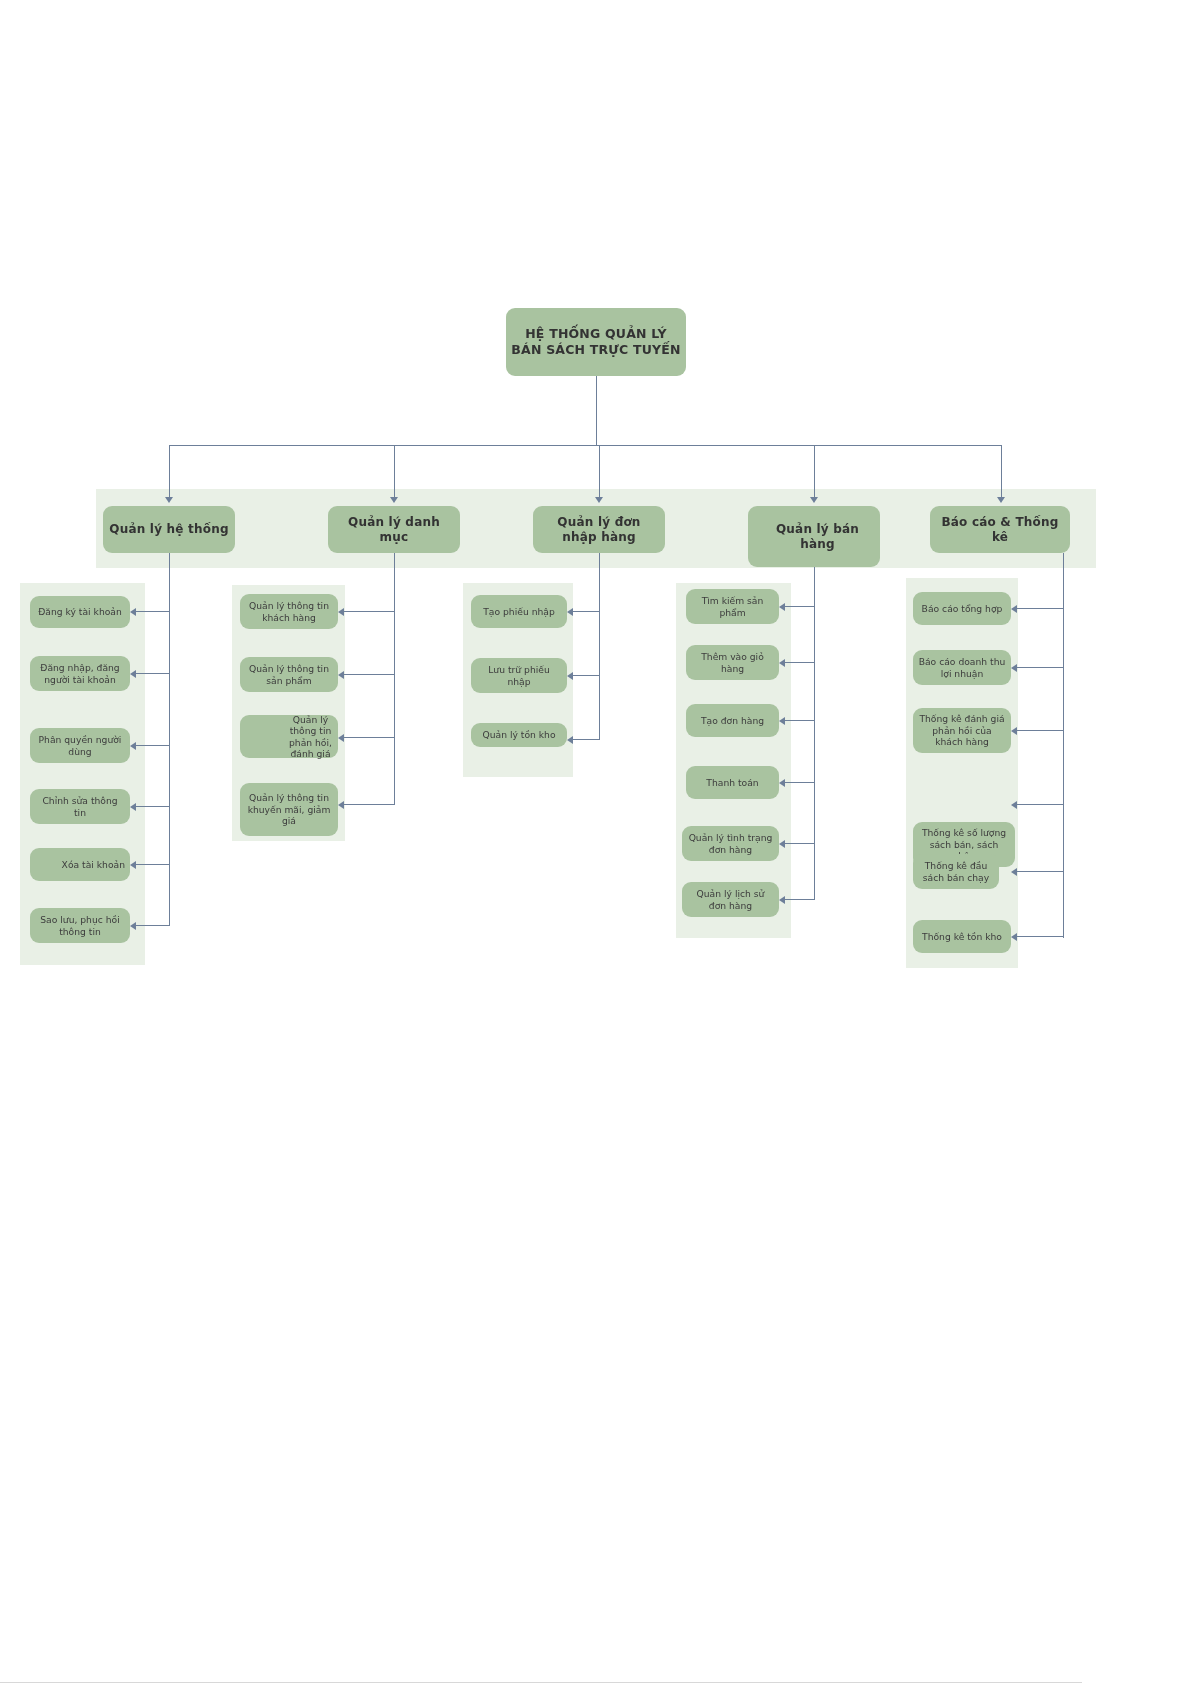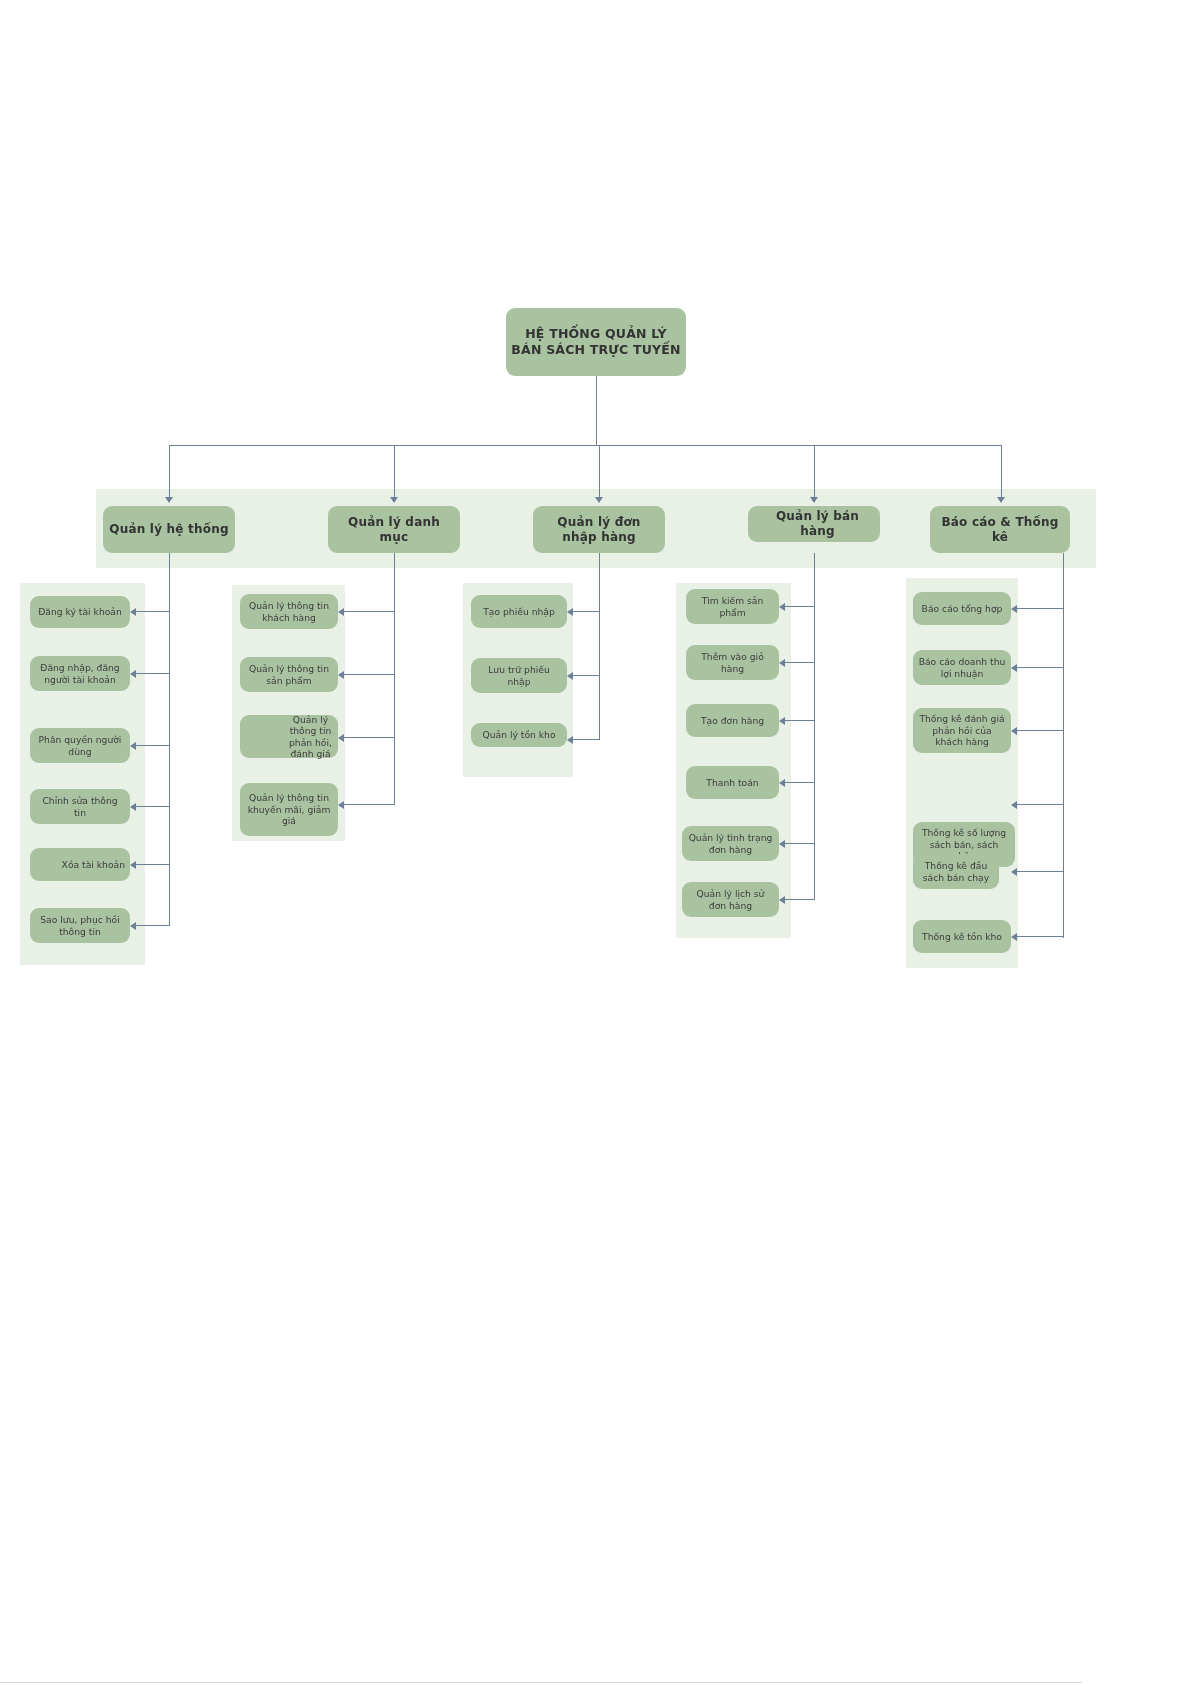--- a/index.html
+++ b/index.html
@@ -117,21 +117,21 @@
   </div>
 
   <div class="node lvl2" style="left:328px;top:506px;width:132px;height:47px;">
     <span>Quản lý danh mục</span>
   </div>
 
   <div class="node lvl2" style="left:533px;top:506px;width:132px;height:47px;">
     <span>Quản lý đơn nhập hàng</span>
   </div>
 
-  <div class="node lvl2" style="left:748px;top:506px;width:132px;height:36px;padding-left:12px;">
+  <div class="node lvl2" style="left:748px;top:506px;width:132px;height:61px;padding-left:12px;">
     <span>Quản lý bán hàng</span>
   </div>
 
   <div class="node lvl2" style="left:930px;top:506px;width:140px;height:47px;">
     <span>Báo cáo &amp; Thống kê</span>
   </div>
 
   <div class="ln v" style="left:169px;top:553px;height:373px;"></div>
 
   <div class="node leaf" style="left:30px;top:596px;width:100px;height:32px;">

